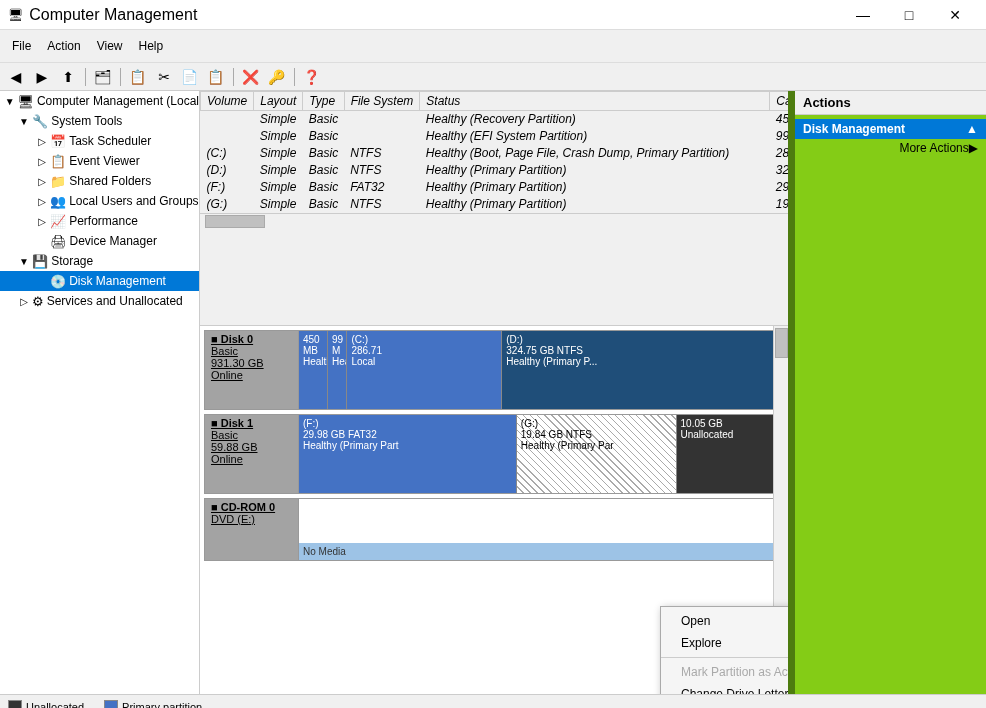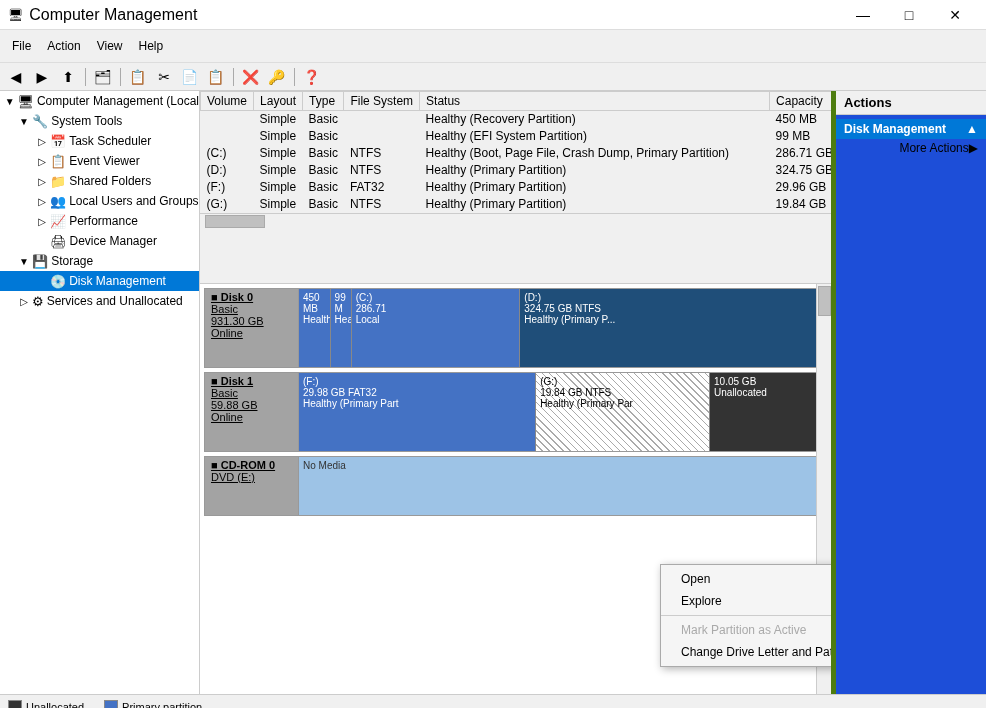--- a/index.html
+++ b/index.html
@@ -179,23 +179,23 @@
     }
     .partition:last-child { border-right: none; }
     .partition.blue { background: #4472c4; color: #fff; }
     .partition.light-blue { background: #9dc3e6; color: #000; }
     .partition.striped { background: repeating-linear-gradient(45deg, #fff, #fff 4px, #aaa 4px, #aaa 5px); }
     .partition.unallocated { background: #333; color: #fff; }
     .partition.dark { background: #1f4e79; color: #fff; }
 
     
     .actions-pane {
-      width: 155px;
-      background: #1d4ed8;
-      border-left: 5px solid #4d7c0f;
+      width: 198px;
+      background: #84cc16;
+      border-left: 7px solid #4d7c0f;
       font-size: 12px;
     }
     .actions-header {
       background: #f0f0f0;
       padding: 4px 8px;
       font-weight: bold;
       border-bottom: 1px solid #ccc;
       font-size: 13px;
     }
     .actions-section {
@@ -363,21 +363,21 @@
 
     <div class="tree-item" style="padding-left:16px;">
       <span class="tree-expand">▷</span>
       <span class="tree-icon">⚙</span>
       <span>Services and Unallocated</span>
     </div>
   </div>
 
   <div class="right-pane">
 
-    <div class="table-area" style="height:193px; overflow-y:auto; overflow-x:auto; position:relative;">
+    <div class="table-area" style="height:235px; overflow-y:auto; overflow-x:auto; position:relative;font-style:italic;">
       <table class="disk-table">
         <thead>
           <tr>
             <th>Volume</th>
             <th>Layout</th>
             <th>Type</th>
             <th>File System</th>
             <th style="min-width:350px;">Status</th>
             <th>Capacity</th>
           </tr>
@@ -498,21 +498,21 @@
           </div>
         </div>
       </div>
 
       <div class="disk-row" style="min-height:60px;">
         <div class="disk-label">
           <div class="disk-name">■ CD-ROM 0</div>
           <div class="disk-type">DVD (E:)</div>
         </div>
         <div class="disk-partitions">
-          <div class="partition light-blue" style="width:100%; color:#333;">
+          <div class="partition light-blue" style="width:100%; color:#333;margin-top:44px;">
             <span>No Media</span>
           </div>
         </div>
       </div>
 
       <div class="context-menu">
         <div class="ctx-item">Open</div>
         <div class="ctx-item">Explore</div>
         <div class="ctx-sep"></div>
         <div class="ctx-item disabled">Mark Partition as Active</div>

